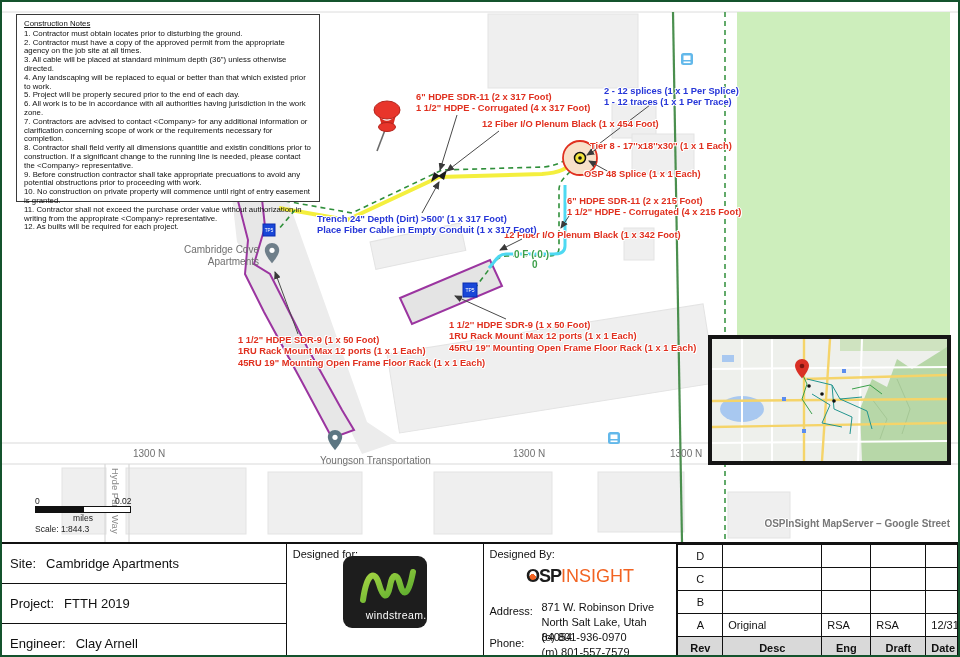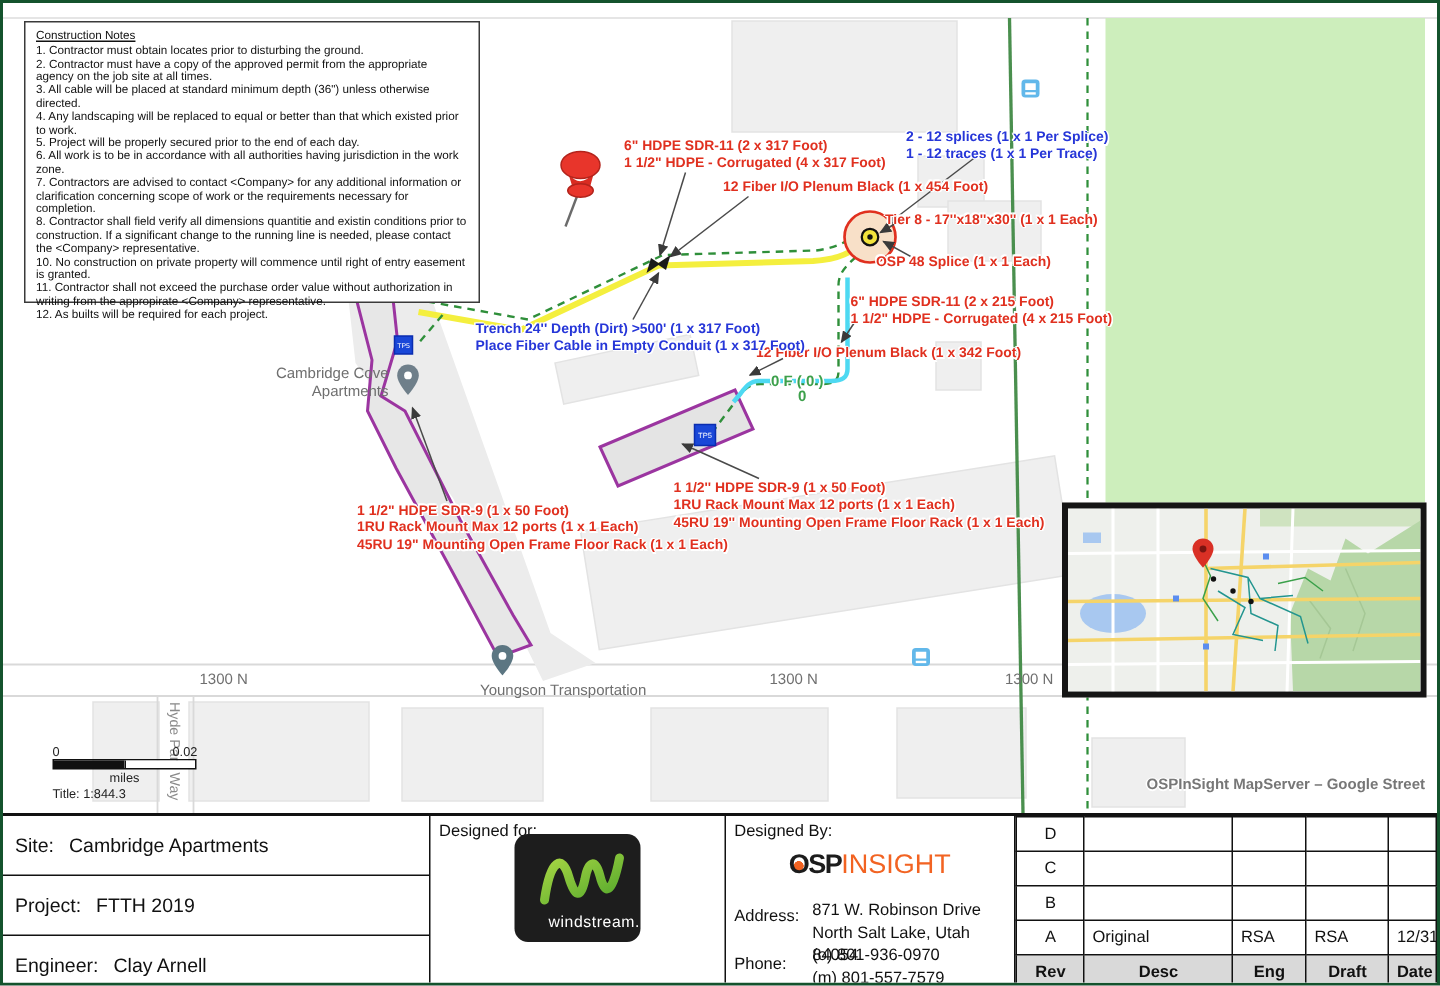--- a/index.html
+++ b/index.html
@@ -182,20 +182,21 @@
   <div class="abs notes">
     <div class="nt">Construction Notes</div>
     <div>1. Contractor must obtain locates prior to disturbing the ground.</div>
     <div>2. Contractor must have a copy of the approved permit from the  appropriate agency on the job site at all times.</div>
     <div>3. All cable will be placed at standard minimum depth (36") unless otherwise  directed.</div>
     <div>4. Any landscaping will be replaced to equal or better than that which existed prior to work.</div>
     <div>5. Project will be properly secured prior to the end of each day.</div>
     <div>6. All work is to be in accordance with all authorities having jurisdiction in the work zone.</div>
     <div>7. Contractors are advised to contact &lt;Company&gt; for any additional information or clarification concerning scope of work or the requirements necessary for completion.</div>
     <div>8. Contractor shall field verify all dimensions quantitie and existin conditions prior to construction.  If a significant change to the running line is needed, please contact the &lt;Company&gt; representative.</div>
+    <div>9. Before construction contractor shall take appropriate precuations to avoid any potential obstructions prior to proceeding with work.</div>
     <div>10. No construction on private property will commence until right of entry easement is granted.</div>
     <div>11. Contractor shall not exceed the purchase order value without authorization in writing from the appropirate &lt;Company&gt; representative.</div>
     <div>12. As builts will be required for each project.</div>
   </div>
 
   <div class="abs ann red" style="left:414px;top:90px">
     <div>6" HDPE SDR-11 (2 x 317 Foot)</div>
       <div>1 1/2" HDPE - Corrugated (4 x 317 Foot)</div>
   </div>
   <div class="abs ann red" style="left:480px;top:117px">12 Fiber I/O Plenum Black (1 x 454 Foot)</div>
@@ -240,21 +241,21 @@
   <div class="abs scale">
     <div class="lbls">
       <span class="abs" style="left:0;top:0">0</span>
       <span class="abs" style="left:80px;top:0">0.02</span>
     </div>
     <div class="bar">
         <div class="b1"></div>
         <div class="b2"></div>
       </div>
     <div class="mi">miles</div>
-    <div class="ra">Title: 1:844.3</div>
+    <div class="ra">Scale: 1:844.3</div>
   </div>
 
   <div class="abs inset">
     <svg width="235" height="122">
       <rect width="235" height="122" fill="#eef0ec"></rect>
       <rect x="128" y="0" width="107" height="12" fill="#cfe3c0"></rect>
       <path d="M150,122 L148,70 L160,40 L175,48 L185,20 L200,30 L235,8 L235,122 Z" fill="#b7d7a8"></path>
       <path d="M160,60 L175,80 L168,100 M185,40 L198,70 L190,95" stroke="#a5c795" fill="none"></path>
       <ellipse cx="30" cy="70" rx="22" ry="13" fill="#a8c8f0"></ellipse>
       <rect x="10" y="16" width="12" height="7" fill="#a8c8f0"></rect>

